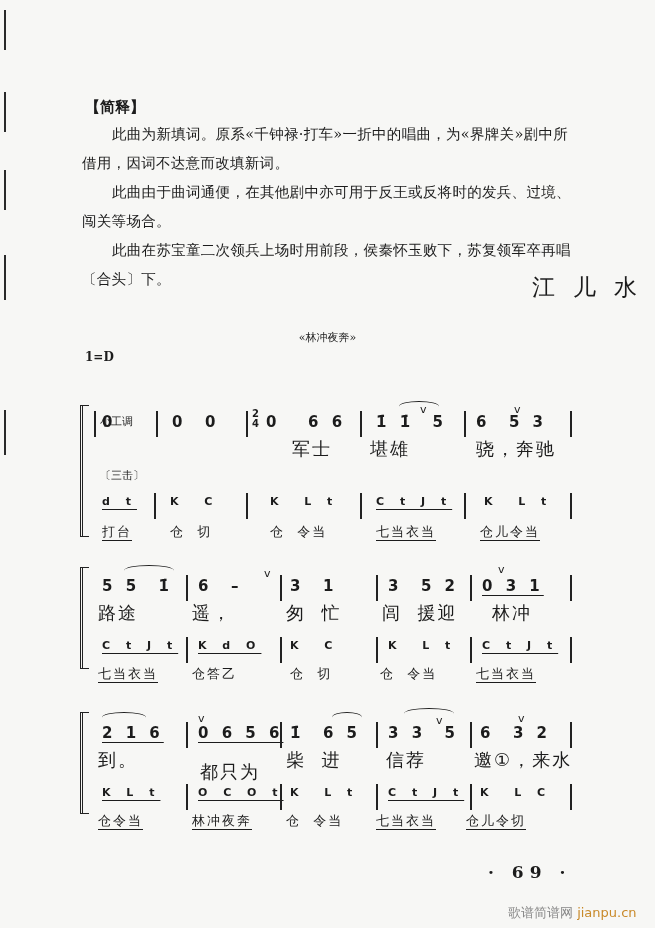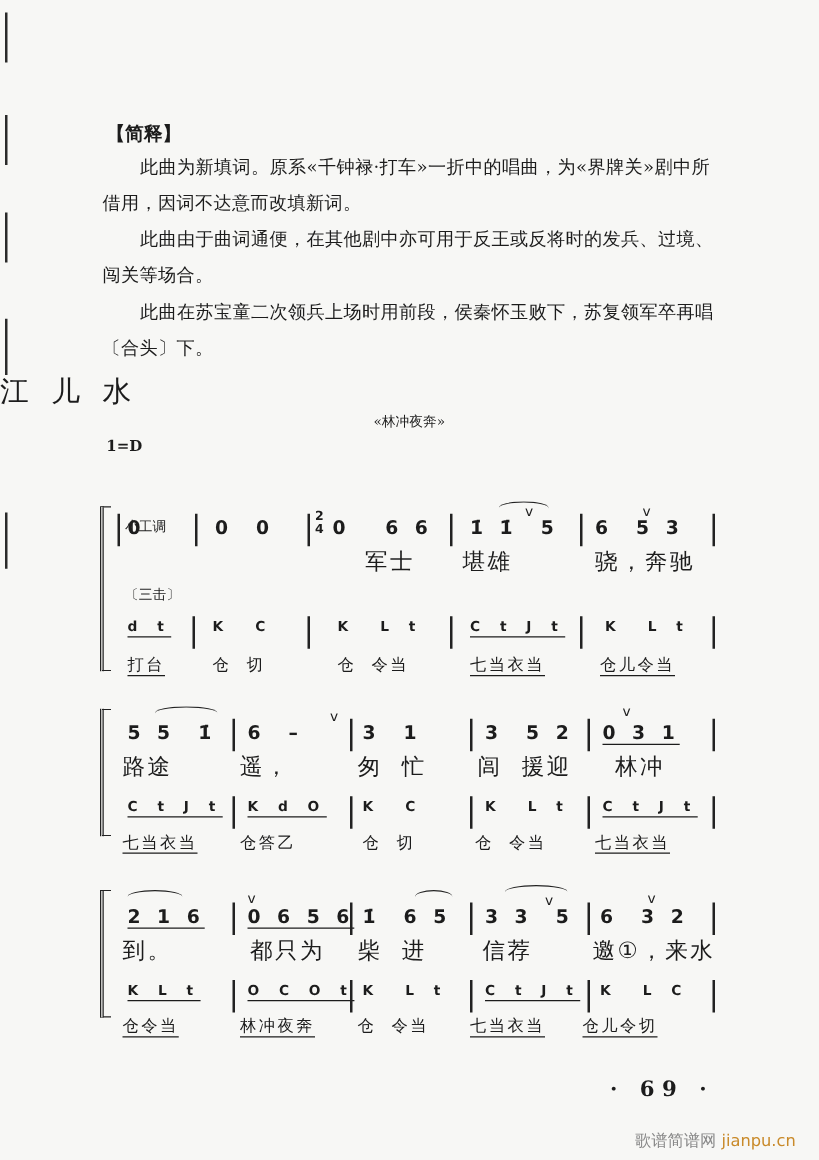--- a/index.html
+++ b/index.html
@@ -5,21 +5,21 @@
     html, body { margin: 0; padding: 0; }
     body {
       width: 655px; height: 928px; position: relative; overflow: hidden;
       background: #f7f7f5; color: #1c1c1c;
       font-family: "DejaVu Serif", serif;
     }
     .margin-line { position: absolute; left: 4px; width: 2px; background: #2a2a2a; }
     .note-title { position: absolute; left: 85px; top: 98px; font-size: 15px; font-weight: bold; font-family: "DejaVu Sans", sans-serif; }
     .para { position: absolute; left: 82px; width: 500px; font-size: 14.5px; line-height: 29px; letter-spacing: 0.3px; }
     .para .indent { display: inline-block; width: 30px; }
-    .song-title { position: absolute; left: 0; width: 655px; top: 298px; text-align: left; font-size: 23px; letter-spacing: 18px; }
+    .song-title { position: absolute; left: 0; width: 655px; top: 272px; text-align: right; font-size: 23px; letter-spacing: 18px; }
     .song-sub { position: absolute; left: 0; width: 655px; top: 330px; text-align: center; font-size: 11px; }
     .key { position: absolute; left: 85px; top: 350px; font-size: 12px; font-weight: bold; }
     .tune-label { position: absolute; left: 100px; top: 386px; font-size: 11px; font-family: "DejaVu Sans", sans-serif; margin-top: 28px; }
     .perc-label { position: absolute; left: 100px; top: 468px; font-size: 11px; font-family: "DejaVu Sans", sans-serif; }
 
     .system { position: absolute; left: 80px; width: 500px; }
     .brace { position: absolute; left: 0; width: 6px; border-left: 3px double #222; border-top: 1px solid #222; border-bottom: 1px solid #222; }
     .row { position: absolute; left: 14px; right: 0; height: 22px; }
     .bar { position: absolute; top: 0; width: 2px; height: 26px; background: #222; }
     .cell { position: absolute; top: 2px; font-family: "DejaVu Sans", sans-serif; font-weight: bold; font-size: 15px; white-space: pre; letter-spacing: 4px; }
@@ -152,21 +152,21 @@
     <div class="bar" style="left:282px"></div>
     <div class="slur" style="left:310px;top:-14px;width:50px"></div>
     <div class="breath" style="left:342px;top:-8px">v</div>
     <div class="cell" style="left:294px">3 3  5</div>
     <div class="bar" style="left:376px"></div>
     <div class="breath" style="left:424px;top:-10px">v</div>
     <div class="cell" style="left:386px">6  3 2</div>
     <div class="bar" style="left:476px"></div>
   </div>
   <div class="lyr" style="left:18px;top:36px">到。</div>
-  <div class="lyr" style="left:120px;top:36px">都只为</div>
+  <div class="lyr" style="left:120px;top:48px">都只为</div>
   <div class="lyr" style="left:206px;top:36px">柴  进</div>
   <div class="lyr" style="left:306px;top:36px">信荐</div>
   <div class="lyr" style="left:394px;top:36px">邀①，来水</div>
 
   <div class="row" style="top:72px">
     <div class="cell perc u" style="left:8px">K L t</div>
     <div class="bar" style="left:92px"></div>
     <div class="cell perc u" style="left:104px">O C O t</div>
     <div class="bar" style="left:186px"></div>
     <div class="cell perc" style="left:196px">K  L t</div>

